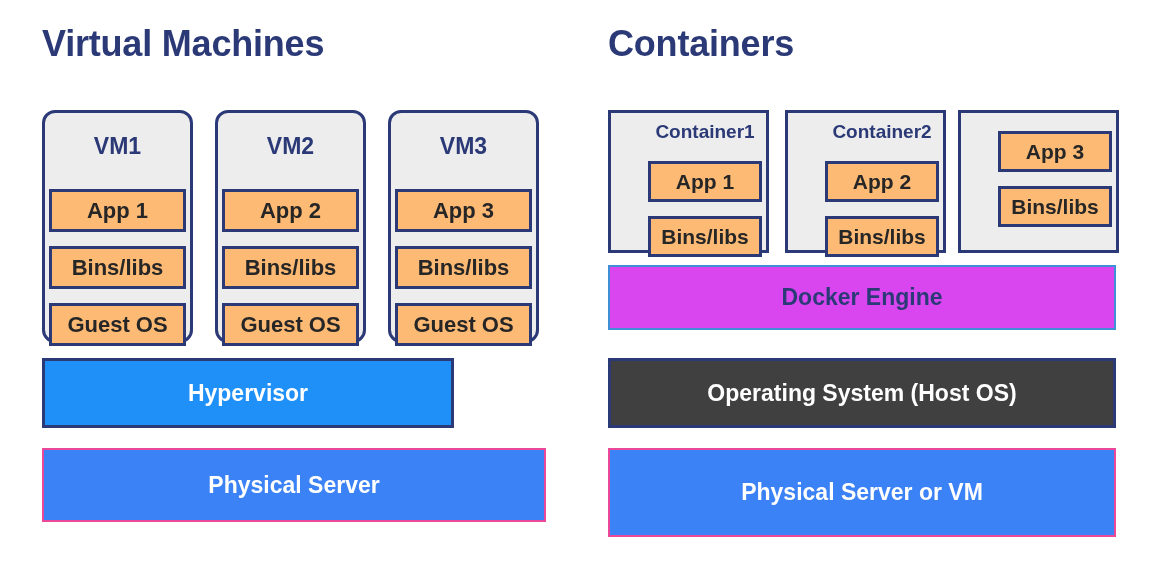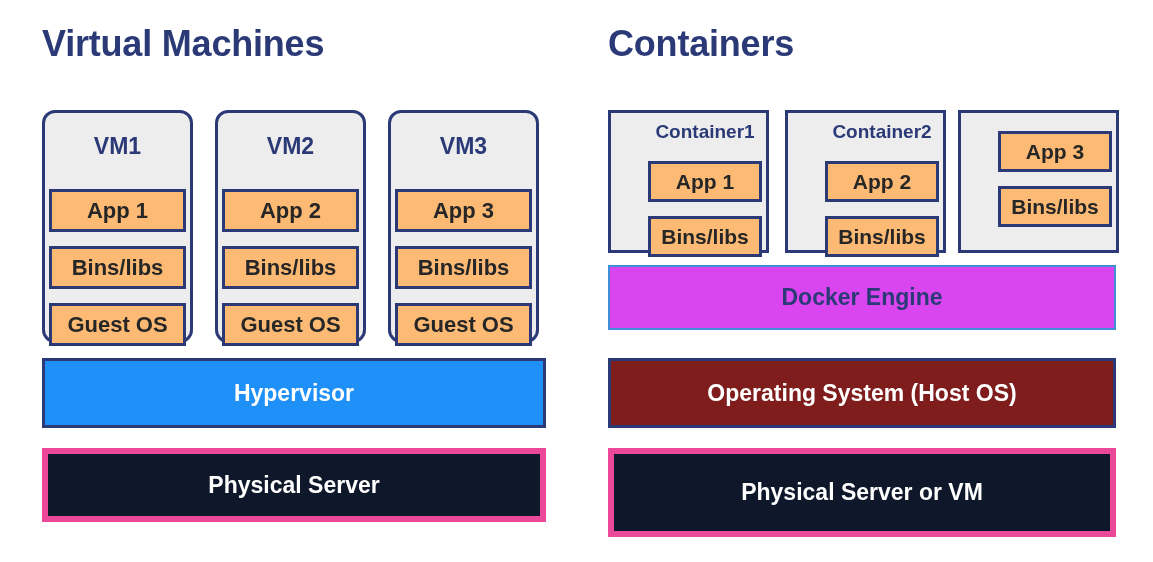--- a/index.html
+++ b/index.html
@@ -95,28 +95,28 @@
     color: #ffffff;
     font-size: 23px;
   }
   .bar-docker {
     background: #d946ef;
     border: 2px solid #3E8FD6;
     color: #2B3A77;
     font-size: 23px;
   }
   .bar-os {
-    background: #7f1d1d;
+    background: #404040;
     border: 3px solid #2B3A77;
     color: #ffffff;
     font-size: 23px;
   }
   .bar-phys {
-    background: #0f172a;
-    border: 6px solid #ec4899;
+    background: #3b82f6;
+    border: 2px solid #ec4899;
     color: #ffffff;
     font-size: 23px;
   }
 </style>
 </head>
 <body>
 
 <div id="canvas">
 
   <div class="col-title" id="title-vm">Virtual Machines</div>
@@ -135,21 +135,21 @@
     <div class="inner last">Guest OS</div>
   </div>
 
   <div class="card vm-card" style="left:388px;">
     <div class="card-title">VM3</div>
     <div class="inner">App 3</div>
     <div class="inner">Bins/libs</div>
     <div class="inner last">Guest OS</div>
   </div>
 
-  <div class="bar bar-hyper" style="left:42px; top:358px; width:504px; height:70px;">Hypervisor</div>
+  <div class="bar bar-hyper" style="left:42px; top:358px; width:412px; height:70px;">Hypervisor</div>
 
   <div class="bar bar-phys" style="left:42px; top:448px; width:504px; height:74px;">Physical Server</div>
 
   <div class="col-title" id="title-ctr">Containers</div>
 
   <div class="card ctr-card" style="left:608px;">
     <div class="card-title">Container1</div>
     <div class="inner">App 1</div>
     <div class="inner last">Bins/libs</div>
   </div>

